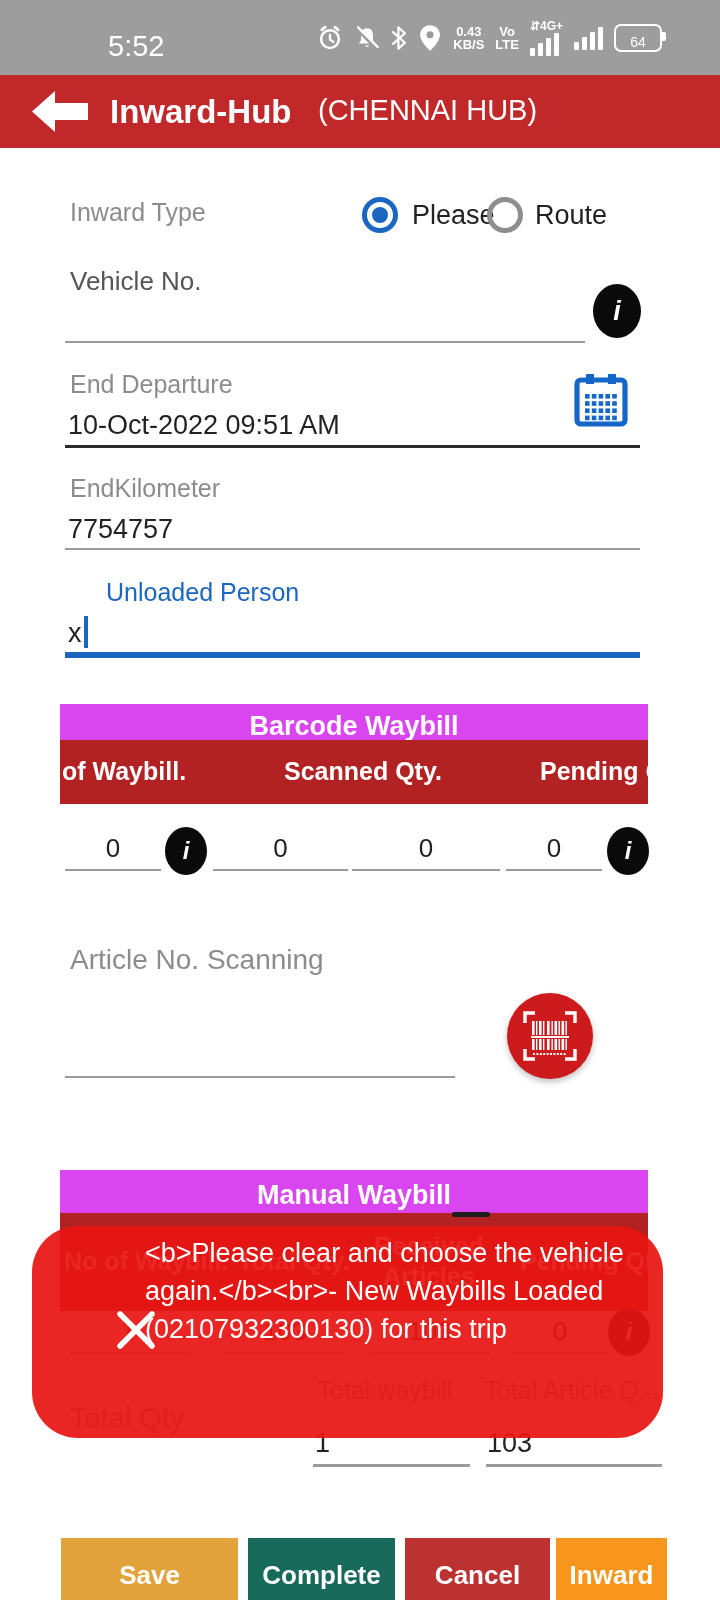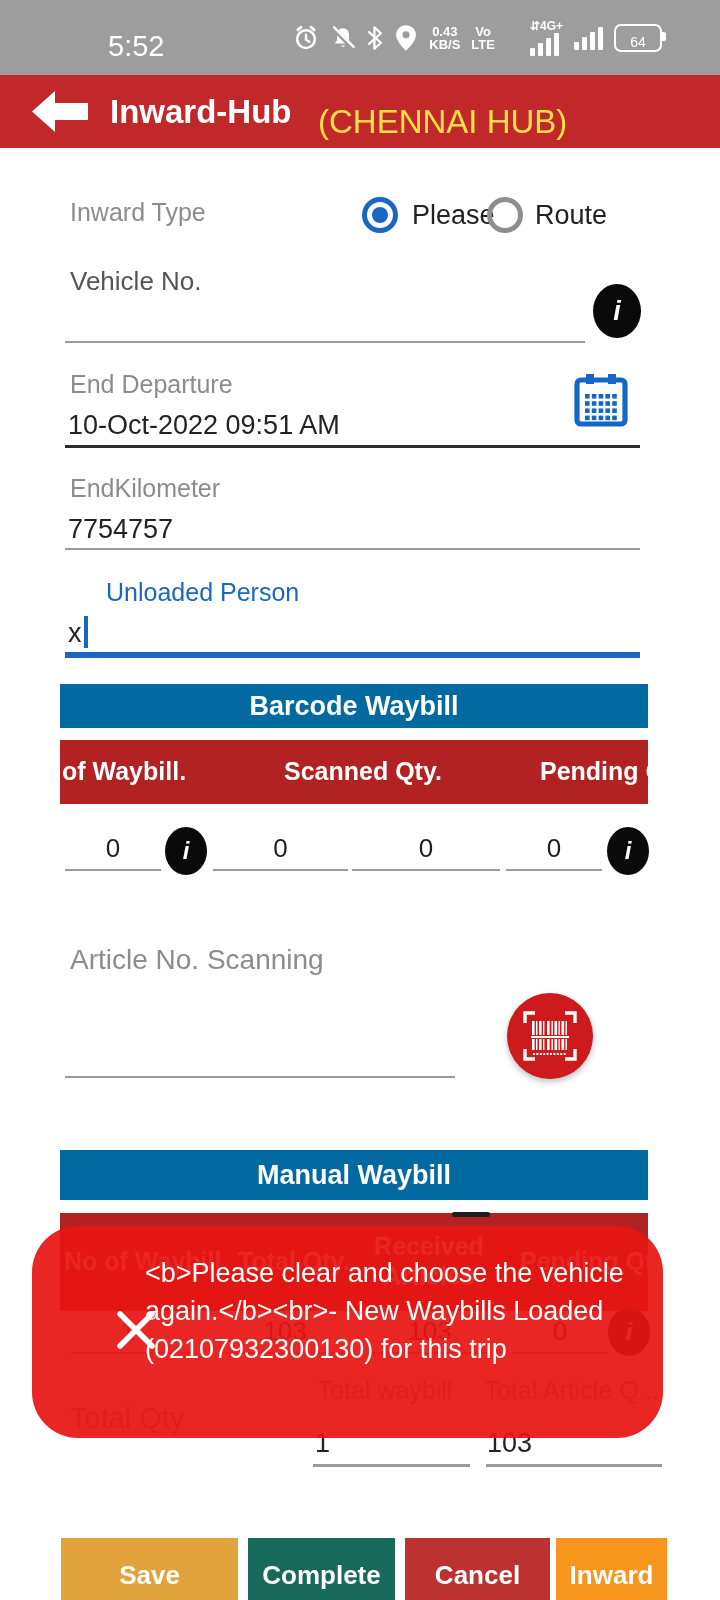--- a/index.html
+++ b/index.html
@@ -8,56 +8,56 @@
     background:#ffffff;overflow:hidden;
     font-family:"Liberation Sans", sans-serif;
     -webkit-font-smoothing:antialiased;
   }
   
   .status-bar{position:absolute;left:0;top:0;width:720px;height:75px;background:#9d9d9d;}
   .sb-time{position:absolute;left:108px;top:30px;color:#fff;font-size:29px;}
   .sb-icons{position:absolute;right:58px;top:0;height:75px;display:flex;align-items:center;gap:11px;}
   .sb-icons svg{display:block;}
   .sb-stack{display:flex;flex-direction:column;align-items:center;line-height:13px;color:#fff;font-weight:bold;font-size:13px;}
-  .sb-net{display:flex;flex-direction:column;align-items:flex-start;margin-left:24px;}
+  .sb-net{display:flex;flex-direction:column;align-items:flex-start;}
   .sb-net .net-top{color:#fff;font-size:12px;font-weight:bold;line-height:12px;letter-spacing:0;}
   .bars{display:flex;align-items:flex-end;gap:3px;height:24px;}
   .bars i{display:block;width:5px;background:#fff;border-radius:1px;}
   .battery{position:relative;width:44px;height:24px;border:2px solid #fff;border-radius:7px;
     display:flex;align-items:flex-end;justify-content:center;color:#fff;font-size:14px;}
   .battery:after{content:"";position:absolute;right:-6px;top:6px;width:4px;height:9px;background:#fff;border-radius:0 2px 2px 0;}
   
   .app-bar{position:absolute;left:0;top:75px;width:720px;height:73px;background:#c02829;}
   .back-arrow{position:absolute;left:30px;top:14px;width:60px;height:45px;cursor:pointer;}
   .ab-title{position:absolute;left:110px;top:18px;color:#fff;font-size:33px;font-weight:bold;}
-  .ab-sub{position:absolute;left:318px;top:28px;color:#fde047;font-size:33px;}
+  .ab-sub{position:absolute;left:318px;top:19px;color:#ffffff;font-size:29px;}
   
   .lbl{position:absolute;color:#8c8c8c;font-size:25px;}
   .val{position:absolute;color:#222;font-size:27px;}
   .uline{position:absolute;height:2px;background:#9b9b9b;}
   .info-ic{position:absolute;width:48px;height:54px;background:#0a0a0a;border-radius:50%;
     color:#fff;font-size:27px;font-weight:bold;font-style:italic;display:flex;align-items:center;justify-content:center;cursor:pointer;}
   .info-ic.small{width:42px;height:48px;font-size:24px;}
   .radio{position:absolute;width:36px;height:36px;border-radius:50%;box-sizing:border-box;}
   .radio.sel{border:5px solid #1b66c0;}
   .radio.sel:after{content:"";position:absolute;left:5px;top:5px;width:16px;height:16px;border-radius:50%;background:#1b66c0;}
   .radio.unsel{border:5px solid #8e8e8e;}
   .cursor{position:absolute;width:4px;height:32px;background:#1b66c0;}
   
-  .sec-bar{position:absolute;left:60px;width:588px;height:44px;background:#0369a1;
-    display:flex;align-items:center;justify-content:center;color:#fff;font-size:27px;font-weight:bold;}
+  .sec-bar{position:absolute;left:60px;width:588px;height:44px;background:#d946ef;
+    display:flex;align-items:center;justify-content:center;color:#fff;font-size:27px;font-weight:bold;margin-top:20px;}
   .hdr-band{position:absolute;left:60px;width:588px;background:#b32222;overflow:hidden;}
   .hdr-cell{position:absolute;color:#fff;font-size:25px;font-weight:bold;white-space:nowrap;}
   .hdr-cell.wrap{white-space:normal;text-align:center;line-height:30px;}
   .cell-val{position:absolute;color:#222;font-size:26px;text-align:center;}
   
   .toast{position:absolute;left:32px;top:1226px;width:631px;height:212px;border-radius:46px;
     background:rgba(231,22,19,0.93);}
   .toast-x{position:absolute;left:82px;top:82px;width:44px;height:44px;cursor:pointer;}
-  .toast-text{position:absolute;left:113px;top:8px;width:486px;color:#fff;font-size:27px;line-height:38px;margin-top:20px;}
+  .toast-text{position:absolute;left:113px;top:8px;width:486px;color:#fff;font-size:27px;line-height:38px;}
   
   .btn{position:absolute;top:1538px;height:80px;display:flex;align-items:flex-start;justify-content:center;
     color:#fff;font-size:26px;font-weight:bold;cursor:pointer;padding-top:22px;box-sizing:border-box;}
   
   .scan-fab{position:absolute;left:507px;top:993px;width:86px;height:86px;border-radius:50%;
     background:#cd1a1c;display:flex;align-items:center;justify-content:center;cursor:pointer;
     box-shadow:0 3px 6px rgba(0,0,0,0.25);}
   .scroll-dash{position:absolute;width:38px;height:5px;background:#1e1e1e;border-radius:2px;}
 </style>
 </head>

